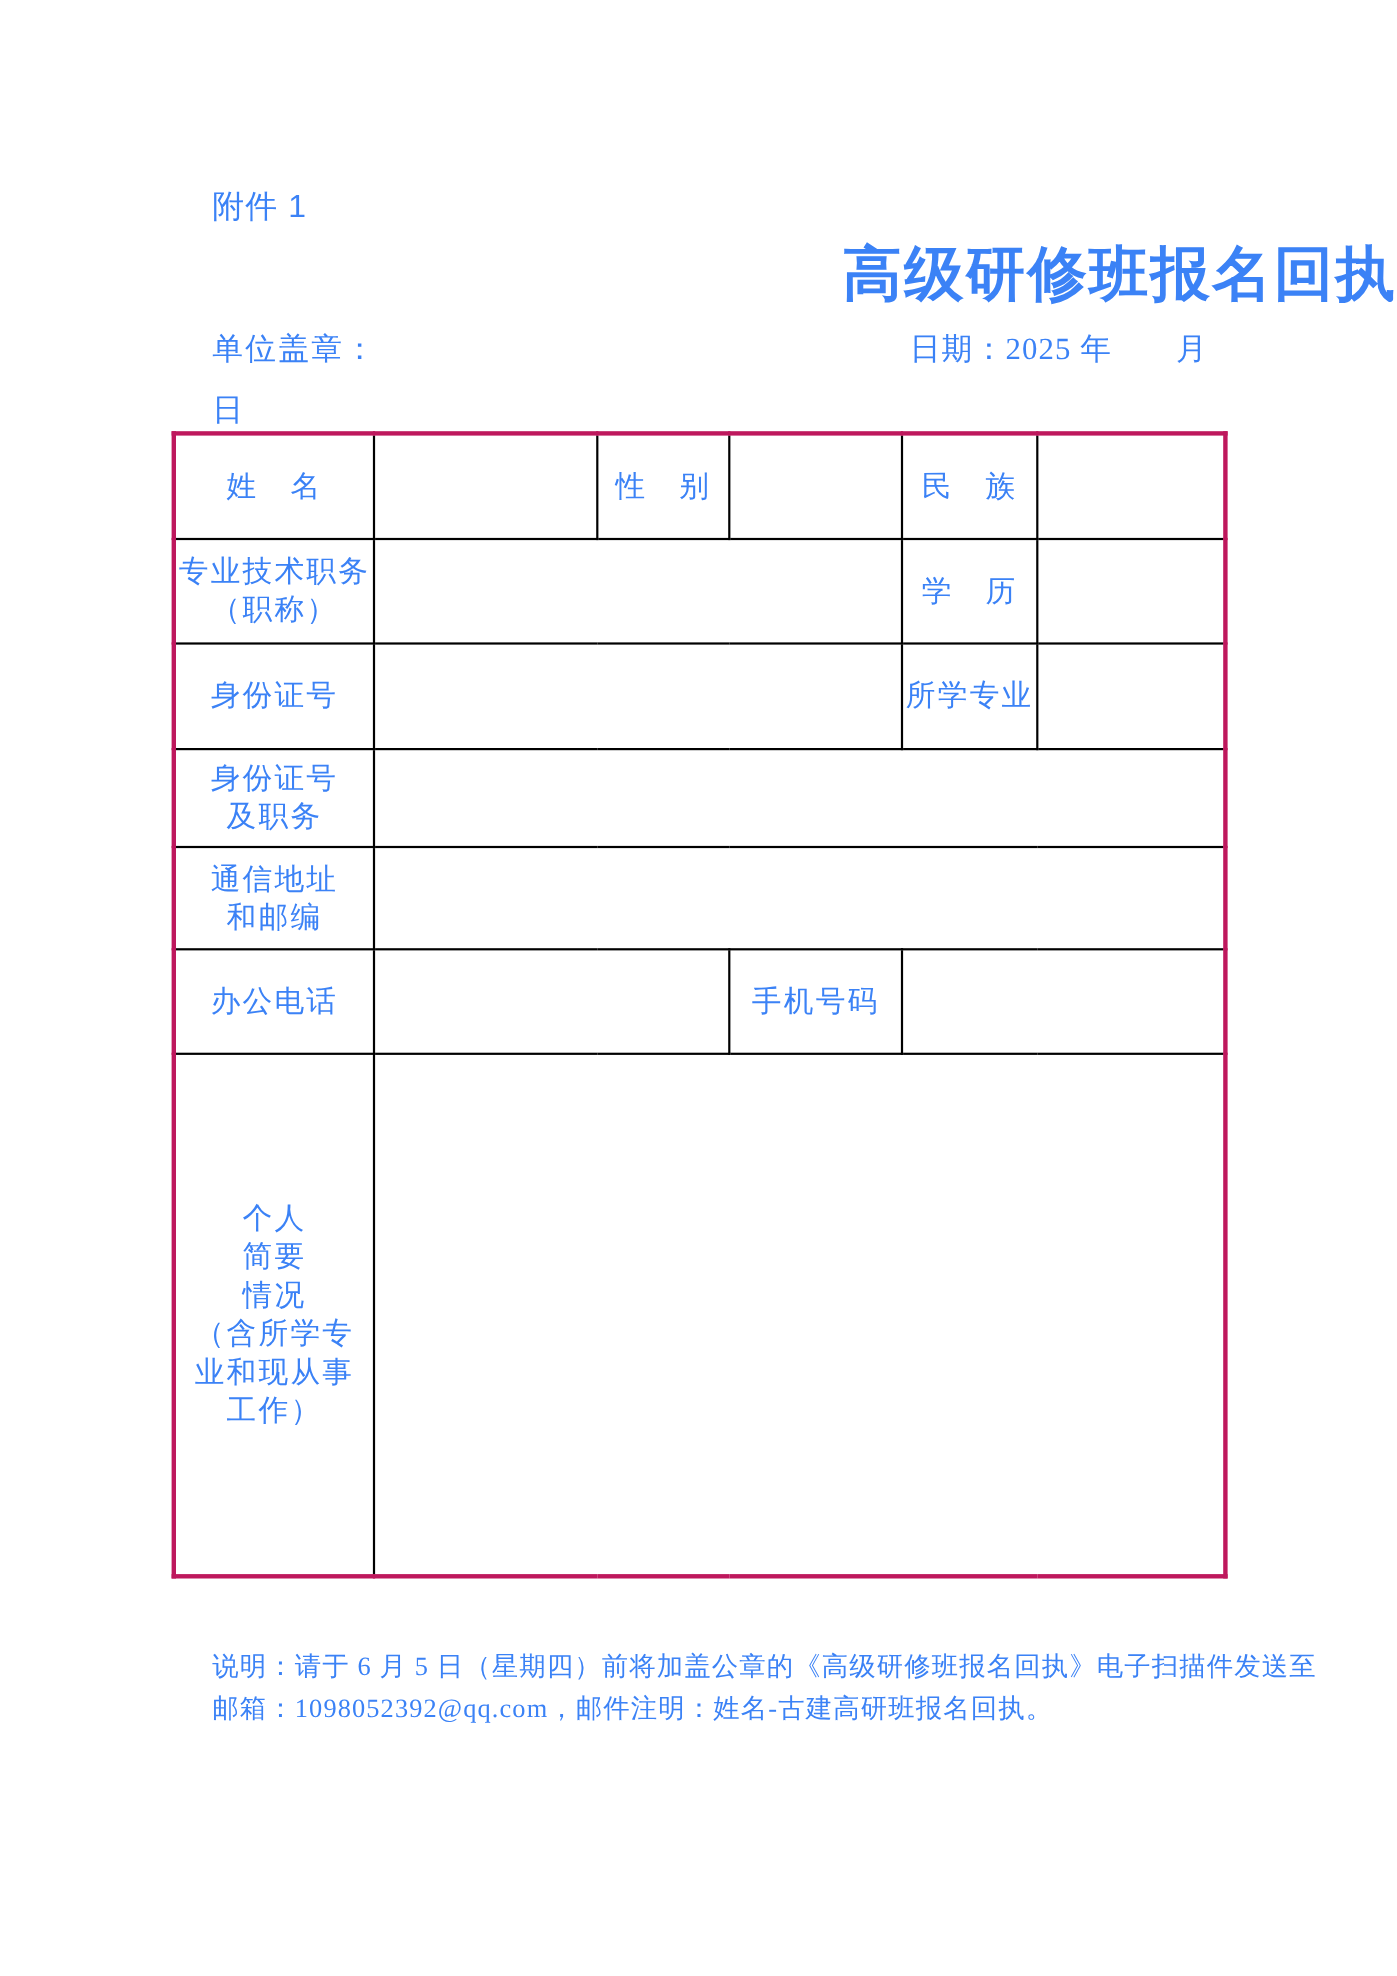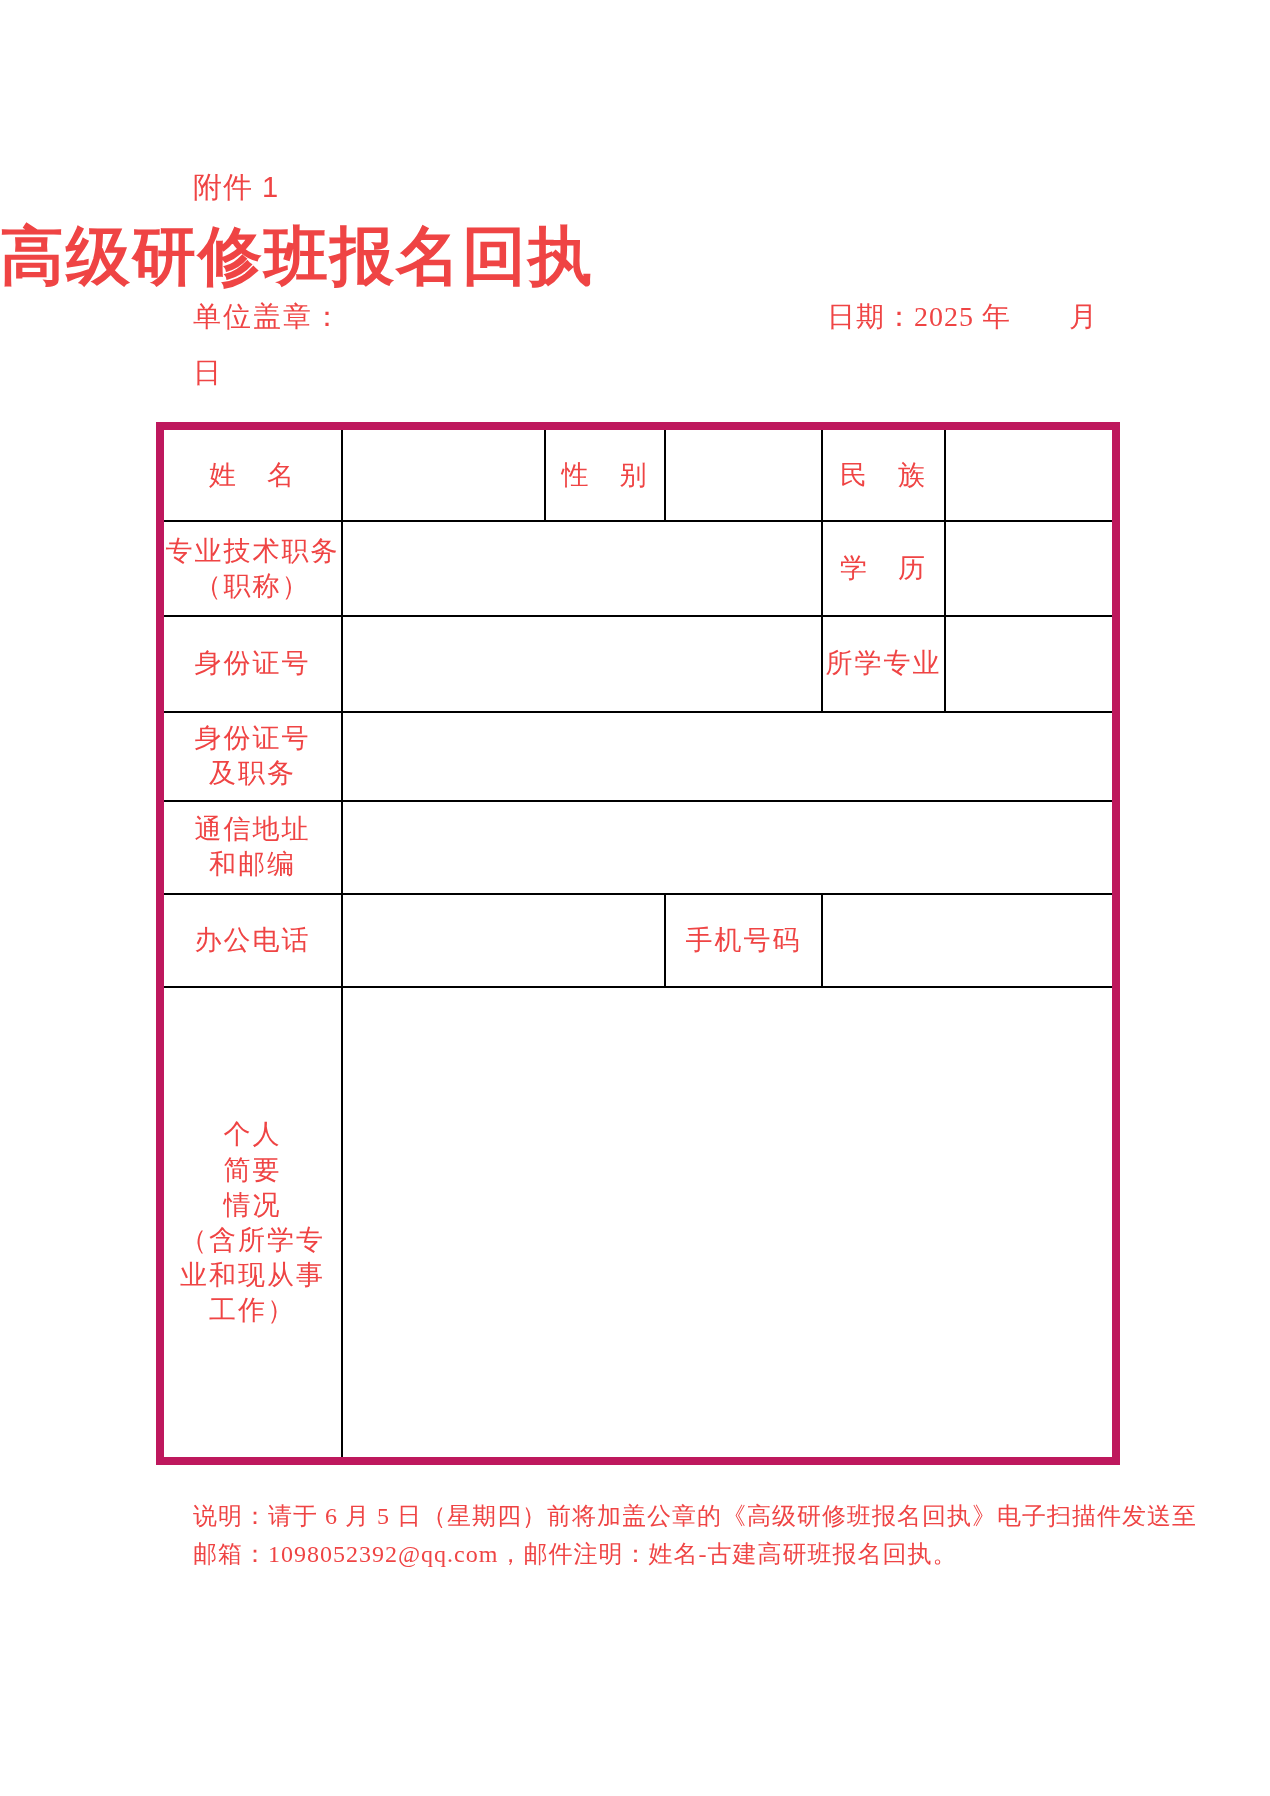--- a/index.html
+++ b/index.html
@@ -6,39 +6,39 @@
     margin: 0;
     padding: 0;
     background: #ffffff;
   }
   .page {
     position: relative;
     width: 1270px;
     height: 1796px;
     background: #ffffff;
     font-family: "Liberation Serif", serif;
-    color: #ef4444;
+    color: #3b82f6;
     overflow: hidden;
   }
   .attachment {
     position: absolute;
     left: 193px;
     top: 168px;
     font-family: "Liberation Sans", sans-serif;
     font-size: 29px;
     letter-spacing: 1px;
     white-space: nowrap;
   }
   .doc-title {
     position: absolute;
     left: 0;
     top: 213px;
     width: 100%;
-    text-align: left;
-    font-size: 64px;
+    text-align: right;
+    font-size: 54px;
     font-weight: bold;
     letter-spacing: 2px;
     white-space: nowrap;
   }
   .stamp-line {
     position: absolute;
     left: 193px;
     top: 298px;
     font-size: 28px;
     letter-spacing: 2px;
@@ -55,26 +55,26 @@
   .date-wrap {
     position: absolute;
     left: 193px;
     top: 354px;
     font-size: 28px;
     white-space: nowrap;
   }
   table.form-table {
     position: absolute;
     left: 156px;
-    top: 422px;
+    top: 392px;
     width: 956px;
     height: 1043px;
     border-collapse: collapse;
     table-layout: fixed;
-    border: 8px solid #be185d;
+    border: 4px solid #be185d;
   }
   table.form-table td {
     border: 2px solid #000000;
     padding: 0;
     font-size: 27px;
     text-align: center;
     vertical-align: middle;
     letter-spacing: 2px;
     white-space: pre-line;
     line-height: 1.3;

